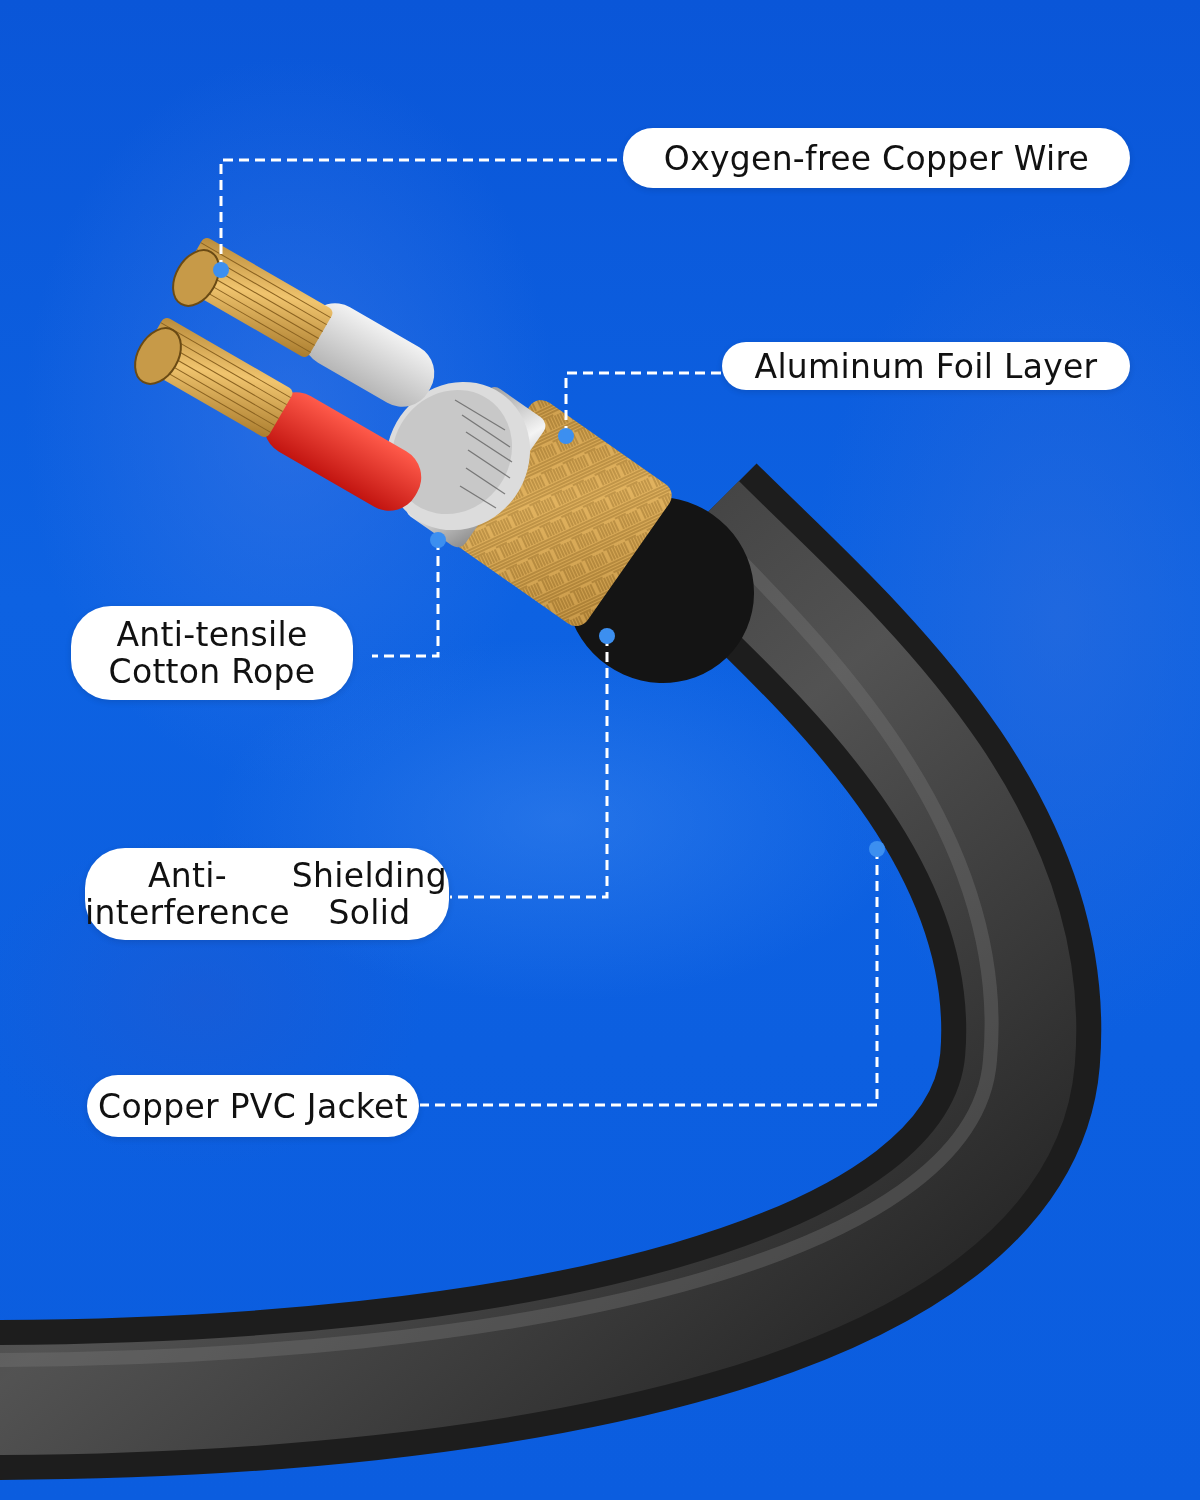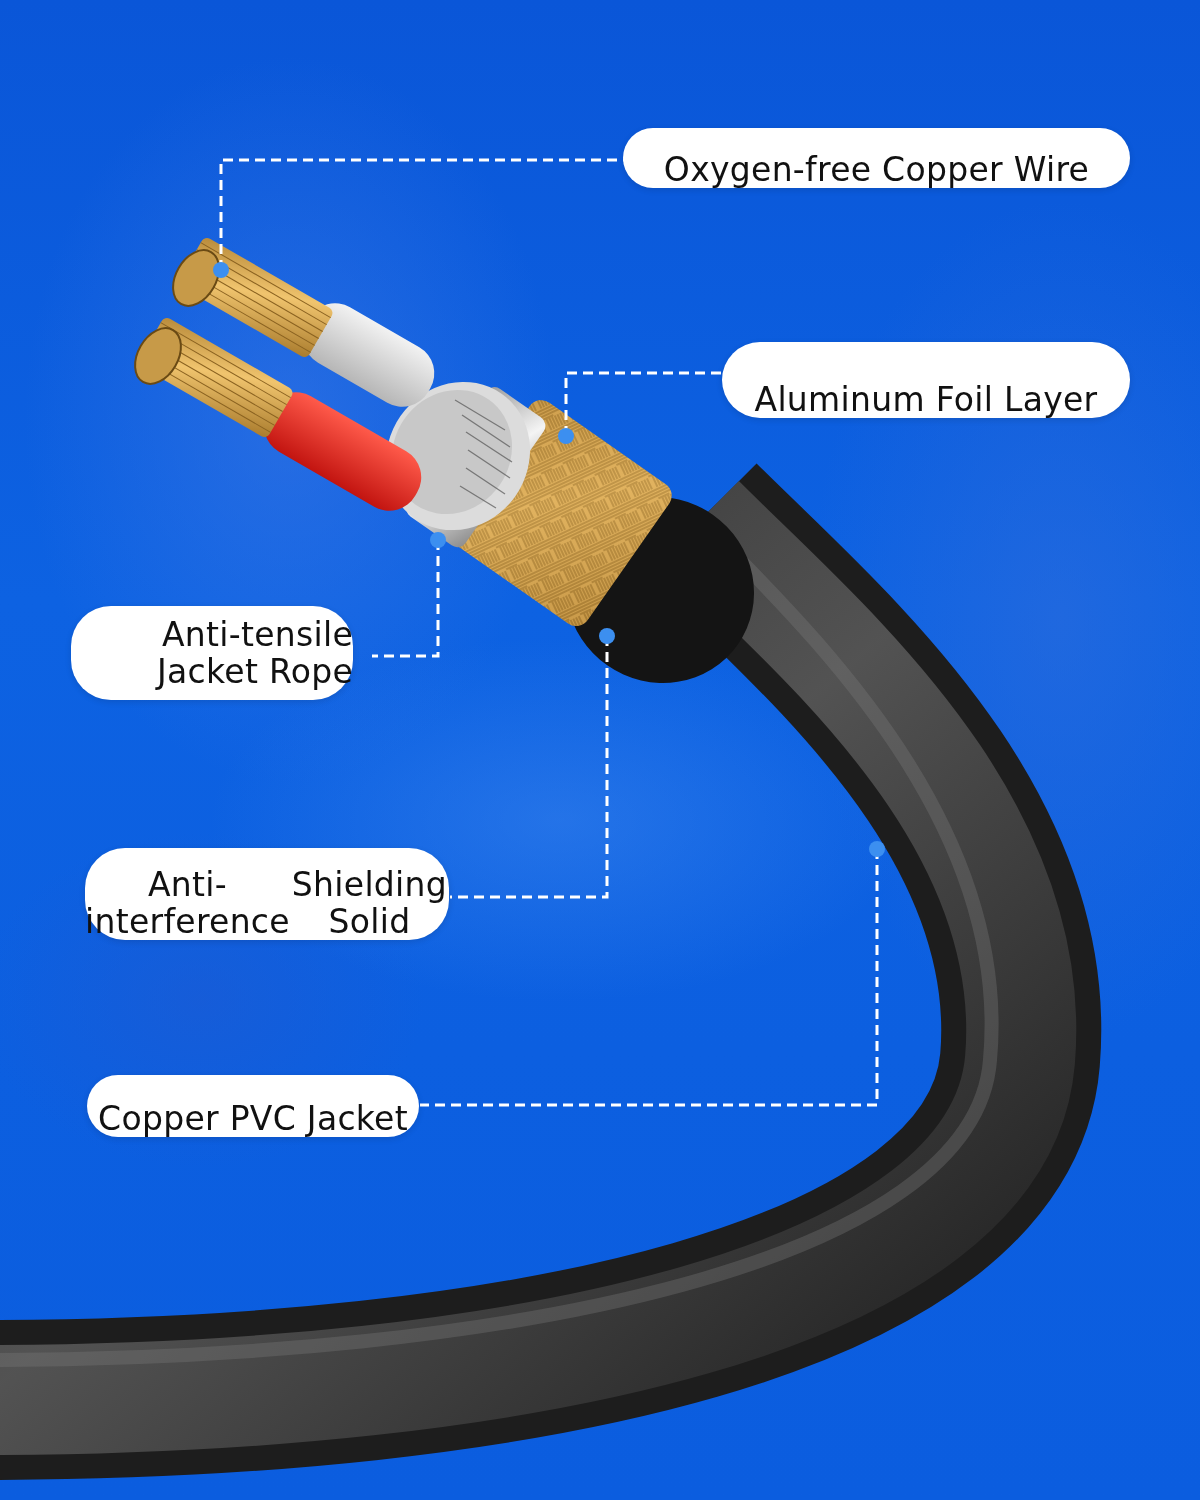--- a/index.html
+++ b/index.html
@@ -15,21 +15,21 @@
         radial-gradient(ellipse 360px 600px at 1060px 620px, rgba(50,110,220,0.5), rgba(0,0,0,0) 70%),
         radial-gradient(ellipse 500px 260px at 560px 820px, rgba(80,150,245,0.35), rgba(0,0,0,0) 70%),
         radial-gradient(ellipse 320px 240px at 200px 1000px, rgba(30,90,210,0.55), rgba(0,0,0,0) 70%),
         linear-gradient(180deg, #0a56d8 0%, #0d62e2 40%, #0c5fe0 70%, #0b5ddf 100%);
     }
     .stage { position: absolute; inset: 0; }
     svg.art { position: absolute; left: 0; top: 0; }
 
     .label {
       position: absolute; background: #ffffff; color: #111;
-      border-radius: 40px; display: flex; align-items: flex-end; justify-content: center;
+      border-radius: 40px; display: flex; align-items: center; justify-content: center;
       text-align: center; font-size: 33px; line-height: 37px; letter-spacing: 0.3px;
       box-shadow: 0 2px 6px rgba(0,0,0,0.12);
     }
     .label span { display: block; }
   </style>
 </head>
 <body>
 
 <div class="bg"></div>
 
@@ -153,27 +153,27 @@
       <circle cx="438" cy="540" r="8"></circle>
       <circle cx="607" cy="636" r="8"></circle>
       <circle cx="877" cy="849" r="8"></circle>
     </g>
   </svg>
 
   <div class="label" style="left:623px; top:128px; width:507px; height:60px;">
     <span>Oxygen-free Copper Wire</span>
   </div>
 
-  <div class="label" style="left:722px; top:342px; width:408px; height:76px;">
+  <div class="label" style="left:722px; top:342px; width:408px; height:48px;">
     <span>Aluminum Foil Layer</span>
   </div>
 
   <div class="label" style="left:71px; top:606px; width:282px; height:94px; flex-direction:column;">
     <span>Anti-tensile</span>
-    <span>Jacket Rope</span>
+    <span>Cotton Rope</span>
   </div>
 
   <div class="label" style="left:85px; top:848px; width:364px; height:92px; flex-direction:row;">
     <span>Anti-interference</span>
     <span>Shielding Solid</span>
   </div>
 
   <div class="label" style="left:87px; top:1075px; width:332px; height:62px;">
     <span>Copper PVC Jacket</span>
   </div>

